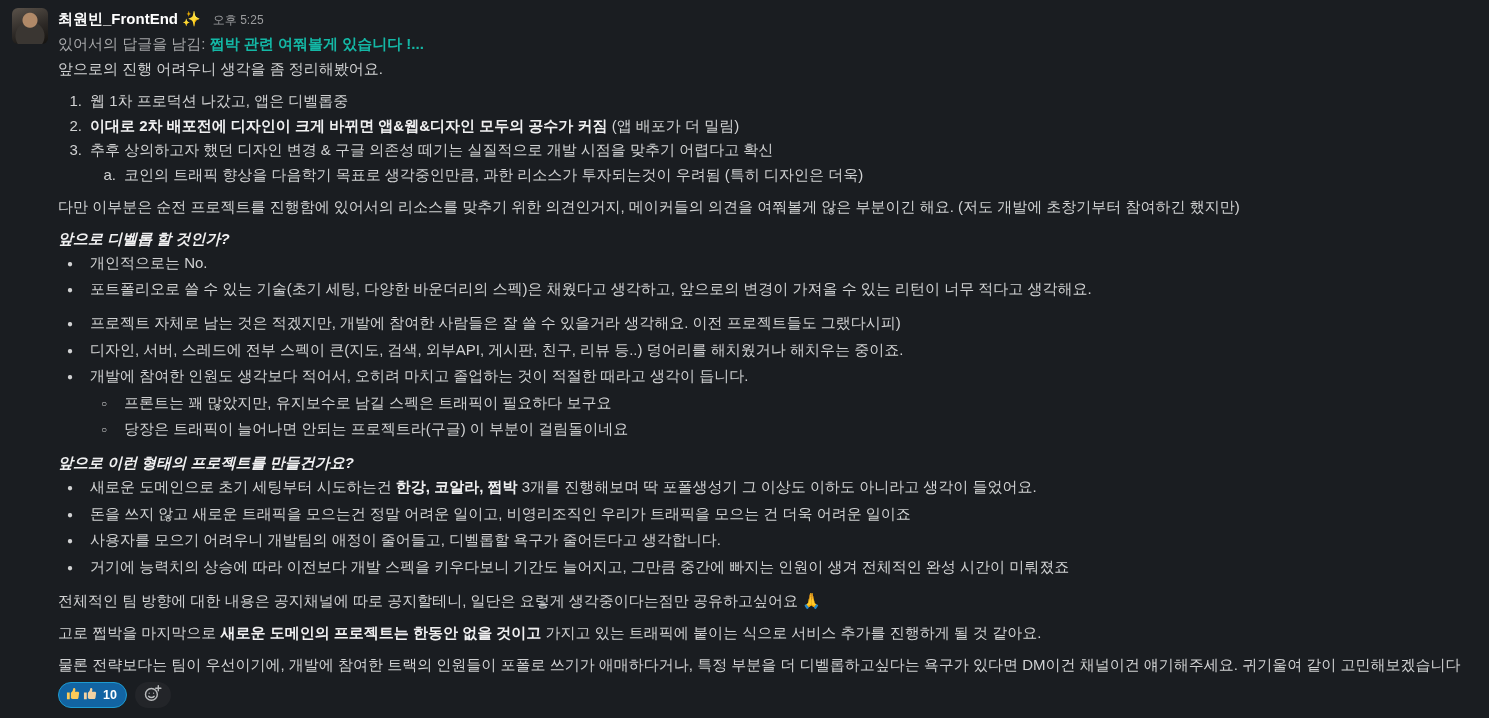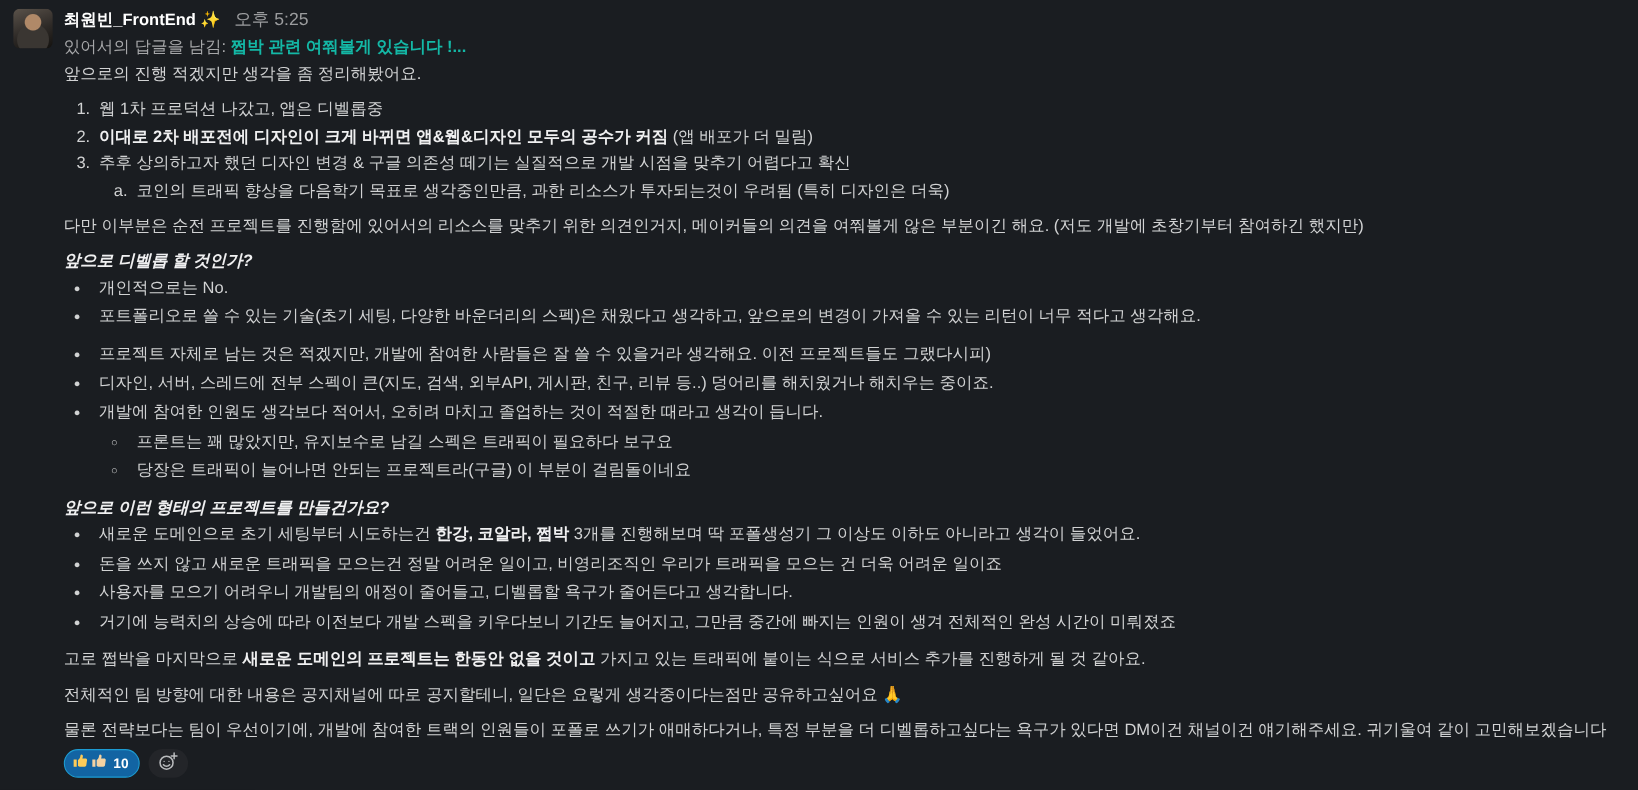--- a/index.html
+++ b/index.html
@@ -16,21 +16,21 @@
     width: 36px; height: 36px; border-radius: 6px; cursor: pointer;
     background:
       radial-gradient(circle at 50% 34%, #b08968 0 7px, transparent 8px),
       radial-gradient(circle at 50% 78%, #3a3632 0 14px, transparent 15px),
       linear-gradient(160deg, #5a524a 0%, #2e2a27 55%, #14120f 100%);
   }
   .content { flex: 1; min-width: 0; }
   .header-row { line-height: 22px; margin-bottom: 2px; }
   .username { font-weight: 700; color: #ffffff; cursor: pointer; }
   .sparkle { margin-left: 4px; }
-  .timestamp { color: #9b9c9e; font-size: 16px; margin-left: 8px; cursor: pointer; }
+  .timestamp { color: #9b9c9e; font-size: 12px; margin-left: 8px; cursor: pointer; }
   .thread-notice { color: #a6a7a9; line-height: 22px; margin-bottom: 3px; }
   .thread-link { color: #14b8a6; font-weight: 700; cursor: pointer; text-decoration: none; }
   p.msg { line-height: 22px; margin: 0 0 10px; }
   .heading { font-weight: 700; color: #f0f0f1; line-height: 22px; margin: 0 0 2px; font-style: italic; }
   .list { margin: 0 0 10px; }
   .li-row { display: flex; line-height: 22px; margin-bottom: 2.5px; }
   .li-marker { width: 24px; text-align: right; margin-right: 8px; flex-shrink: 0; }
   .li-bullet { width: 24px; text-align: center; margin-right: 8px; flex-shrink: 0; }
   .li-bullet .glyph { font-size: 10px; position: relative; top: -1px; }
   .li-sub { margin-left: 34px; }
@@ -58,21 +58,21 @@
 
     <div class="header-row">
       <span class="username">최원빈_FrontEnd</span><span class="sparkle">✨</span>
       <span class="timestamp">오후 5:25</span>
     </div>
 
     <div class="thread-notice">
       <span>있어서의 답글을 남김: </span><a class="thread-link">쩝박 관련 여쭤볼게 있습니다 !...</a>
     </div>
 
-    <p class="msg">앞으로의 진행 적겠지만 생각을 좀 정리해봤어요.</p>
+    <p class="msg">앞으로의 진행 어려우니 생각을 좀 정리해봤어요.</p>
 
     <div class="list">
       <div class="li-row">
         <span class="li-marker">1.</span>
         <span>웹 1차 프로덕션 나갔고, 앱은 디벨롭중</span>
       </div>
       <div class="li-row">
         <span class="li-marker">2.</span>
         <span><span class="bold">이대로 2차 배포전에 디자인이 크게 바뀌면 앱&amp;웹&amp;디자인 모두의 공수가 커짐</span><span> (앱 배포가 더 밀림)</span></span>
       </div>
@@ -136,23 +136,23 @@
       <div class="li-row">
         <span class="li-bullet"><span class="glyph">●</span></span>
         <span>사용자를 모으기 어려우니 개발팀의 애정이 줄어들고, 디벨롭할 욕구가 줄어든다고 생각합니다.</span>
       </div>
       <div class="li-row">
         <span class="li-bullet"><span class="glyph">●</span></span>
         <span>거기에 능력치의 상승에 따라 이전보다 개발 스펙을 키우다보니 기간도 늘어지고, 그만큼 중간에 빠지는 인원이 생겨 전체적인 완성 시간이 미뤄졌죠</span>
       </div>
     </div>
 
+    <p class="msg"><span>전체적인 팀 방향에 대한 내용은 공지채널에 따로 공지할테니, 일단은 요렇게 생각중이다는점만 공유하고싶어요 </span><span>🙏</span></p>
+
     <p class="msg"><span>고로 쩝박을 마지막으로 </span><span class="bold">새로운 도메인의 프로젝트는 한동안 없을 것이고</span><span> 가지고 있는 트래픽에 붙이는 식으로 서비스 추가를 진행하게 될 것 같아요.</span></p>
-
-    <p class="msg"><span>전체적인 팀 방향에 대한 내용은 공지채널에 따로 공지할테니, 일단은 요렇게 생각중이다는점만 공유하고싶어요 </span><span>🙏</span></p>
 
     <p class="msg" style="margin-bottom:6px">물론 전략보다는 팀이 우선이기에, 개발에 참여한 트랙의 인원들이 포폴로 쓰기가 애매하다거나, 특정 부분을 더 디벨롭하고싶다는 욕구가 있다면 DM이건 채널이건 얘기해주세요. 귀기울여 같이 고민해보겠습니다</p>
 
     <div class="reactions">
       <div class="reaction-pill">
         <span>
           <svg width="15" height="15" viewBox="0 0 16 16">
               <path fill="#fdcb58" d="M1 7h3v7H1V7zm4.2 6.9V7.3c.9-.5 1.6-1.4 2-2.4.2-.6.3-1.3.4-1.9.1-.5.5-.9 1-.9.8 0 1.4.7 1.4 1.5 0 .8-.2 1.6-.5 2.4h3.1c.8 0 1.5.7 1.4 1.5l-.7 5c-.1.8-.8 1.4-1.6 1.4H7.1c-.7 0-1.4-.4-1.9-1z"></path>
             </svg>
         </span>

